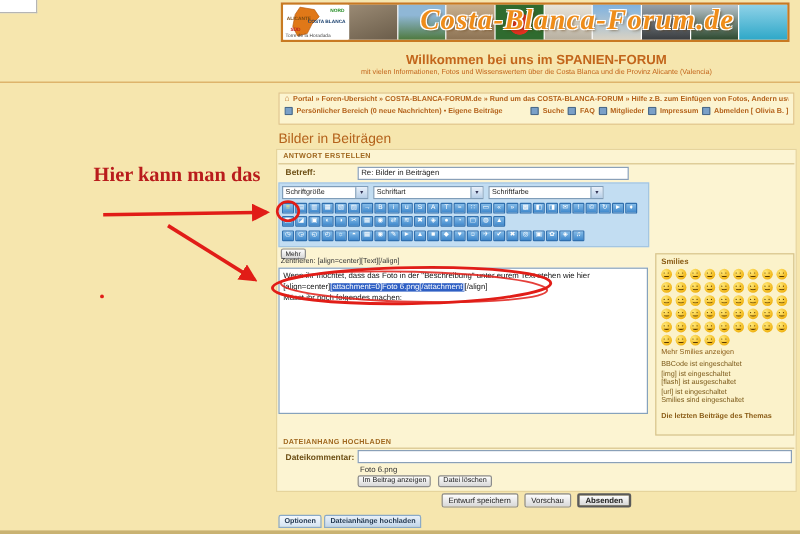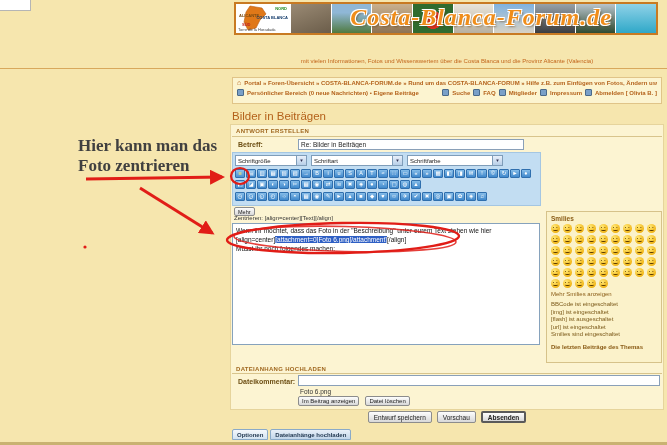--- a/index.html
+++ b/index.html
@@ -101,21 +101,21 @@
   .actions .gbtn{height:12px;font-size:6.5px;padding:0 5px;}
   .submit-btn{border:2px solid #5a5a5a;font-weight:bold;}
 
   .tabs{left:232px;top:429px;display:flex;gap:2px;}
   .tab{font-size:6px;font-weight:bold;color:#243a52;background:linear-gradient(#e8f0f8,#c2d6ea);border:1px solid #8aaac8;padding:1.5px 4px;border-radius:2px 2px 0 0;}
   .tab-active{background:linear-gradient(#f4f8fc,#d4e4f2);}
 
   .bottom-line{left:0;top:442px;width:667px;height:3px;background:#c9b272;}
 
   
-  .anno-text{left:78px;top:136px;font-family:"Liberation Serif",serif;font-weight:bold;font-size:17px;line-height:20px;color:#404040;}
+  .anno-text{left:78px;top:136px;font-family:"Liberation Serif",serif;font-weight:bold;font-size:17px;line-height:20px;color:#b91c1c;}
   .overlay{left:0;top:0;width:667px;height:445px;pointer-events:none;z-index:50;}
 </style>
 </head>
 <body>
 
 <div id="canvas">
 
   <div class="abs tl-box"></div>
 
   <div class="abs banner">
@@ -134,20 +134,21 @@
     <div class="tile p3"></div>
     <div class="tile p4"></div>
     <div class="tile p5"></div>
     <div class="tile p6"></div>
     <div class="tile p7"></div>
     <div class="tile p8"></div>
     <div class="tile p9"></div>
   </div>
   <div class="abs logo">Costa-Blanca-Forum.de</div>
 
+  <div class="abs welcome">Willkommen bei uns im SPANIEN-FORUM</div>
   <div class="abs welcome-sub">mit vielen Informationen, Fotos und Wissenswertem über die Costa Blanca und die Provinz Alicante (Valencia)</div>
   <div class="abs top-divider"></div>
 
   <div class="abs crumbbox">
     <div class="crumb-row crumb-row1">
       <span class="house">⌂</span>
       <span>Portal » Foren-Übersicht » COSTA-BLANCA-FORUM.de » Rund um das COSTA-BLANCA-FORUM » Hilfe z.B. zum Einfügen von Fotos, Ändern usw.</span>
       <span class="resize-icon"></span>
     </div>
     <div class="crumb-row crumb-row2">
@@ -362,21 +363,20 @@
 
   <div class="abs tabs">
     <span class="tab tab-active">Optionen</span>
     <span class="tab">Dateianhänge hochladen</span>
   </div>
 
   <div class="abs bottom-line"></div>
 
   <div class="abs anno-text">
     <div>Hier kann man das</div>
-    <div>Foto zentrieren</div>
   </div>
   <svg class="abs overlay" viewBox="0 0 667 445">
     <defs>
       <marker id="ah" viewBox="0 0 10 10" refX="8" refY="5" markerWidth="5" markerHeight="5" orient="auto">
         <path d="M0,0 L10,5 L0,10 z" fill="#e11d17"></path>
       </marker>
     </defs>
     <line x1="86" y1="179" x2="222" y2="177" stroke="#e11d17" stroke-width="3" marker-end="url(#ah)"></line>
     <ellipse cx="240" cy="176" rx="9" ry="8" fill="none" stroke="#e11d17" stroke-width="2.2"></ellipse>
     <line x1="140" y1="188" x2="212" y2="233" stroke="#e11d17" stroke-width="3" marker-end="url(#ah)"></line>

